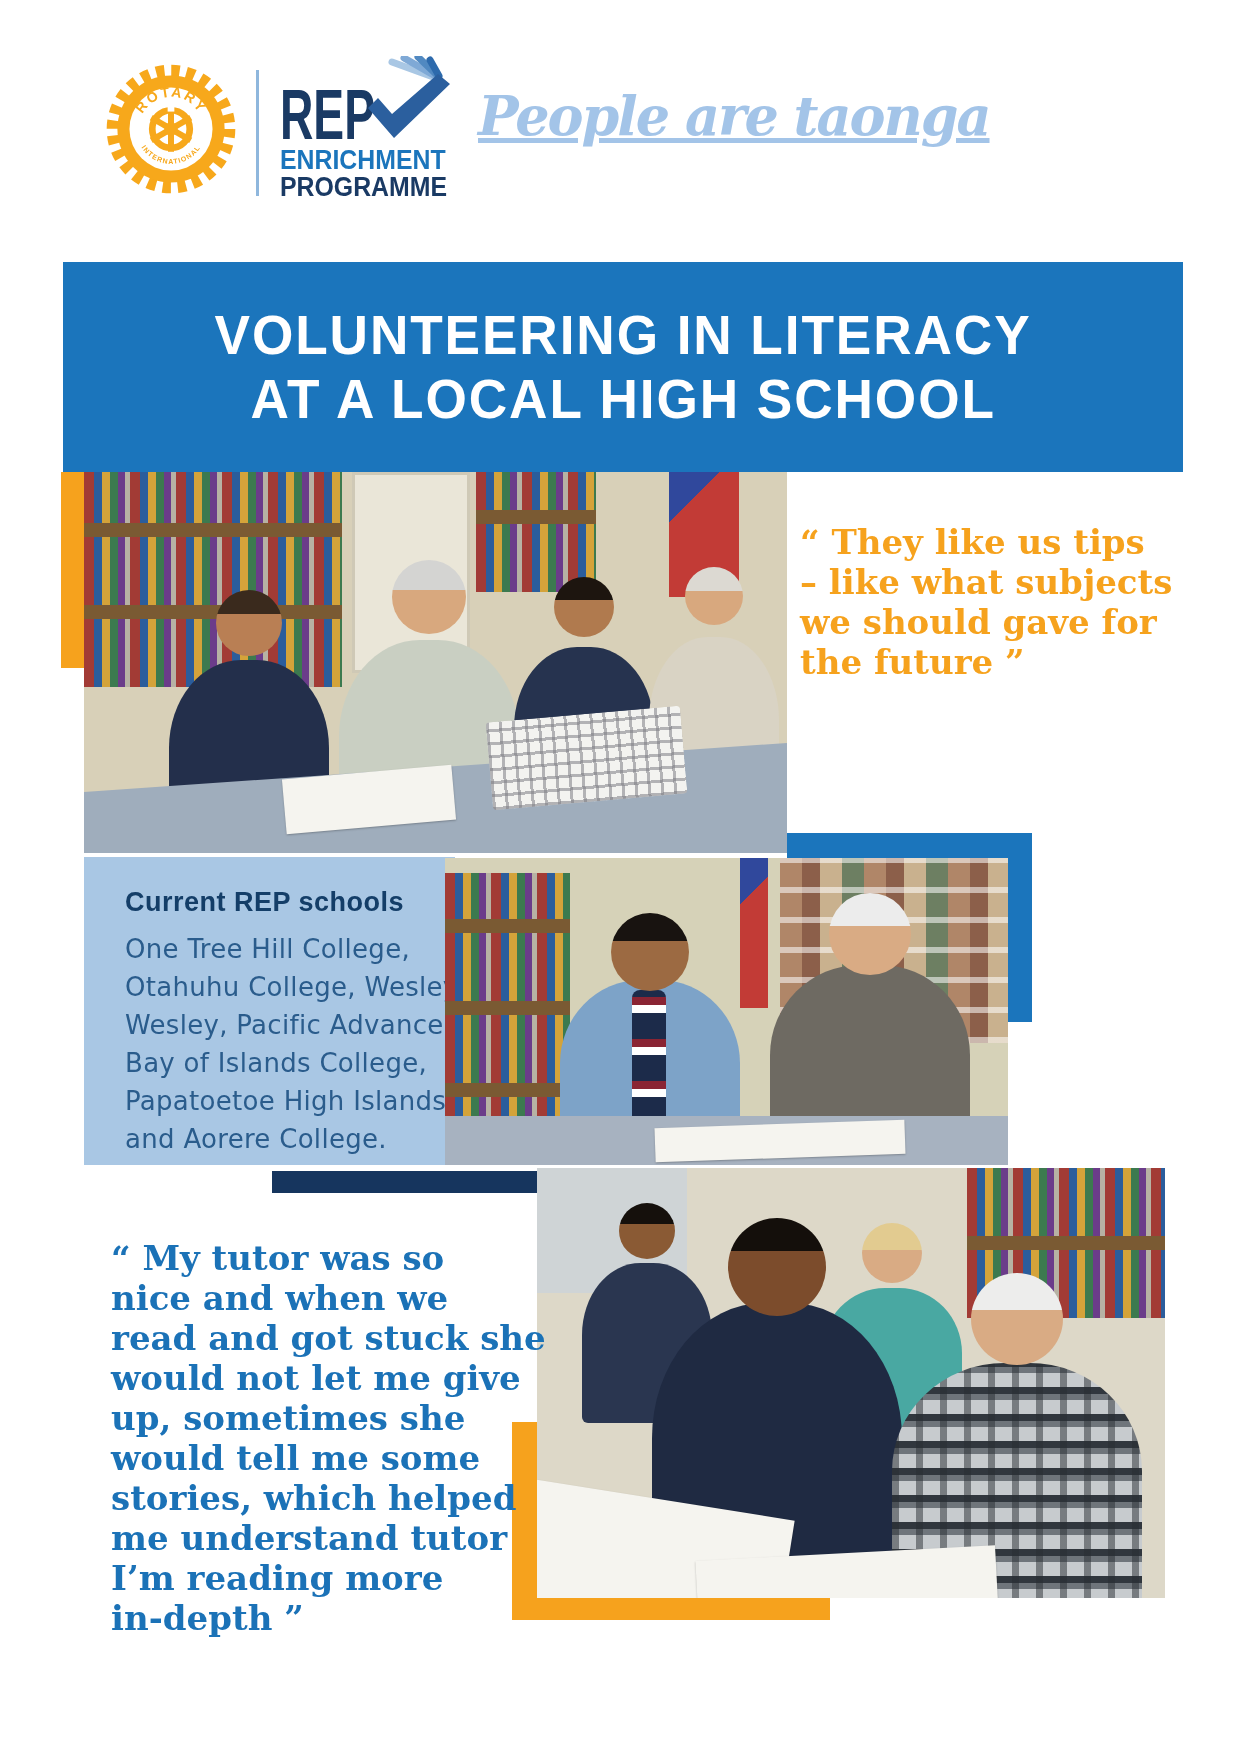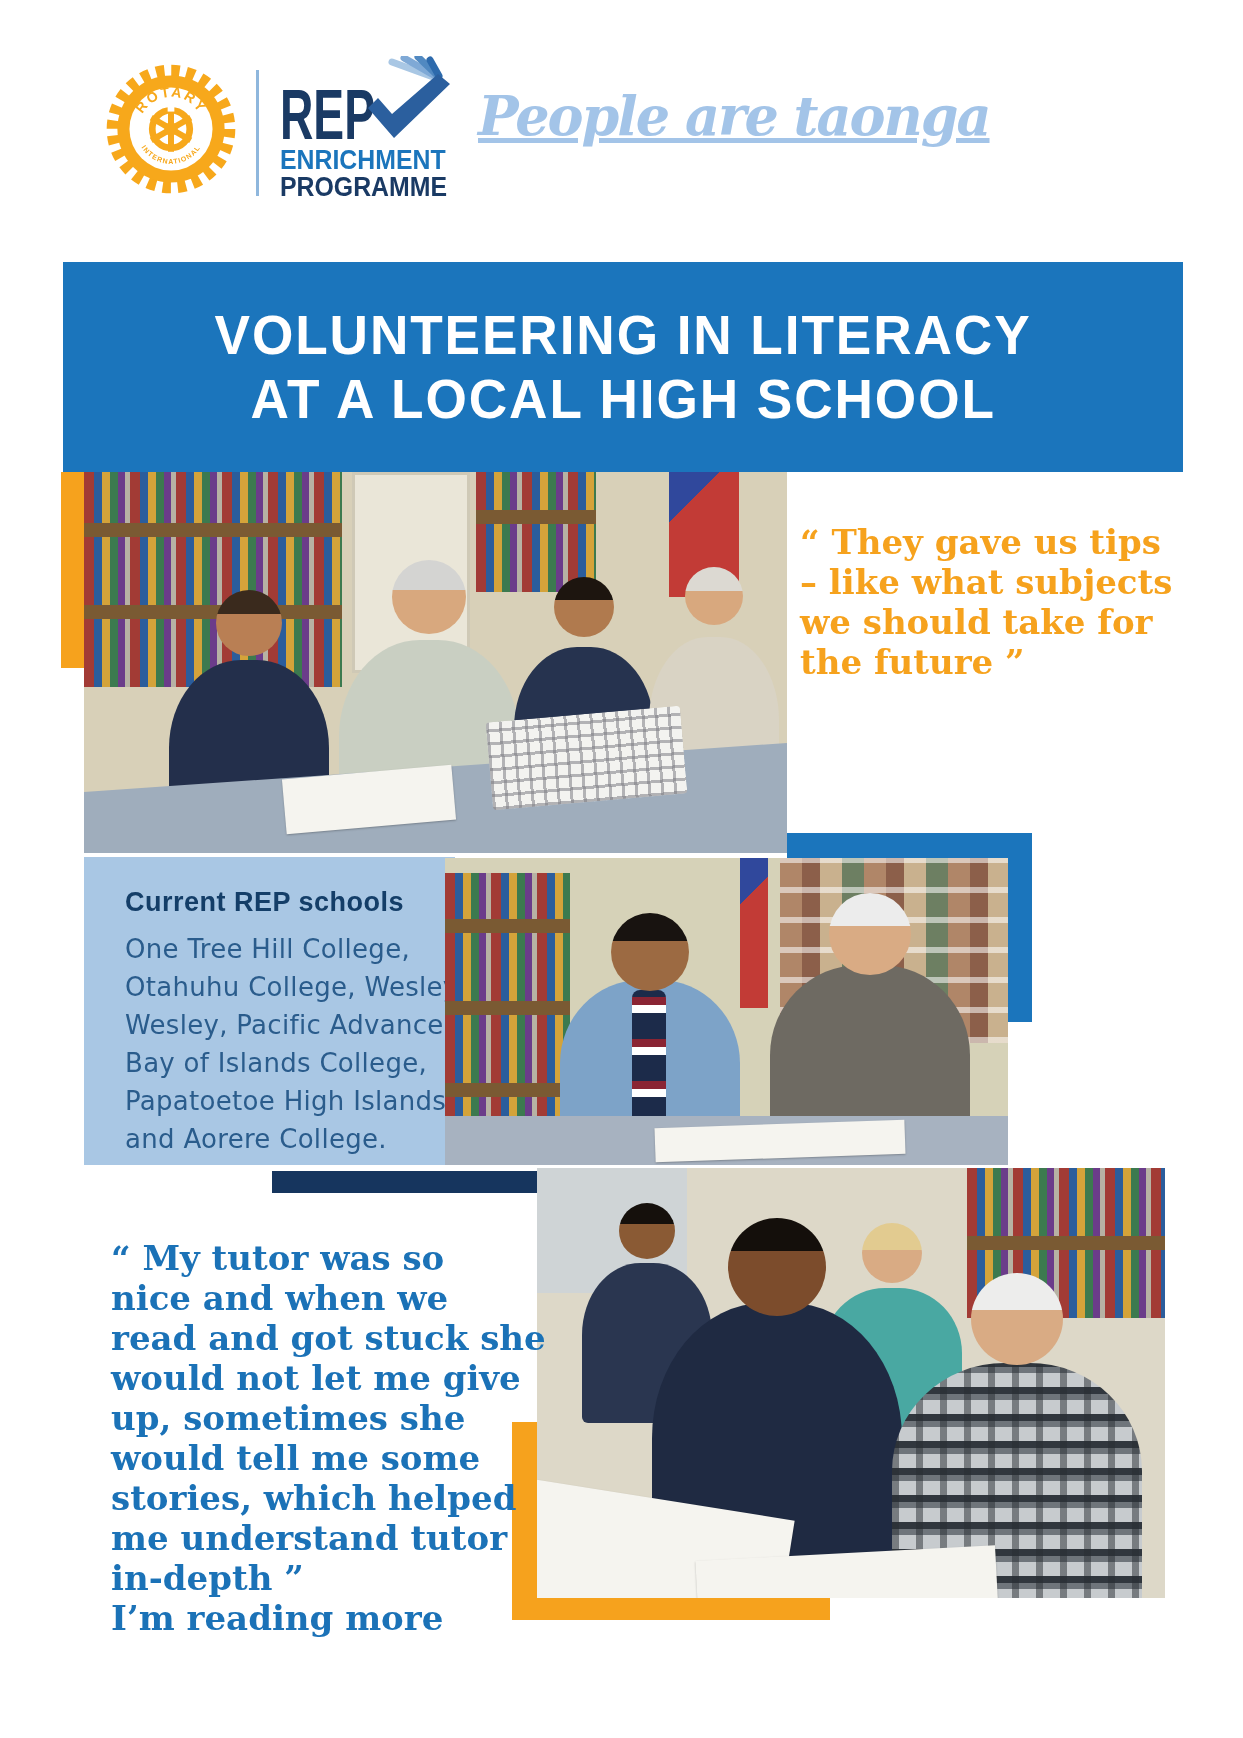--- a/index.html
+++ b/index.html
@@ -148,23 +148,23 @@
     <div class="figure" style="left:565px;top:95px;width:130px;height:255px;">
       <div class="fig-body" style="height:185px;background:#d9d3c4;"></div>
       <div class="fig-head" style="width:58px;height:58px;background:linear-gradient(#dcd9d2 0 42%,#d8a87e 42%);"></div>
     </div>
     <div class="ph desk" style="left:-20px;top:295px;width:760px;height:110px;transform:rotate(-4deg);"></div>
     <div class="ph paper" style="left:200px;top:300px;width:170px;height:55px;transform:rotate(-5deg);"></div>
     <div class="ph basket" style="left:405px;top:242px;width:195px;height:88px;transform:rotate(-5deg);"></div>
   </div>
 
   <div class="quote quote-right">
-      <div>“ They gave us tips</div>
+      <div>“ They like us tips</div>
       <div>– like what subjects</div>
-      <div>we should take for</div>
+      <div>we should gave for</div>
       <div>the future ”</div>
     </div>
 
   <div class="schools-box">
     <div class="schools-heading">Current REP schools</div>
     <div class="schools-lines">
         <div>One Tree Hill College,</div>
         <div>Otahuhu College, Wesley</div>
         <div>Wesley, Pacific Advance</div>
         <div>Bay of Islands College,</div>
@@ -192,22 +192,22 @@
 
   <div class="quote quote-left">
       <div>“ My tutor was so</div>
       <div>nice and when we</div>
       <div>read and got stuck she</div>
       <div>would not let me give</div>
       <div>up, sometimes she</div>
       <div>would tell me some</div>
       <div>stories, which helped</div>
       <div>me understand tutor</div>
+      <div>I’m reading more</div>
       <div>in-depth ”</div>
-      <div>I’m reading more</div>
     </div>
 
   <div class="photo photo3">
     <div class="ph doorpanel" style="left:0;top:0;width:150px;height:125px;border:0;background:#cfd4d6;"></div>
     <div class="ph books" style="left:430px;top:0;width:198px;height:150px;"></div>
     <div class="figure" style="left:45px;top:35px;width:130px;height:220px;">
       <div class="fig-body" style="height:160px;background:#2a3650;"></div>
       <div class="fig-head" style="width:56px;height:56px;background:linear-gradient(#15100c 0 38%,#8a5a34 38%);"></div>
     </div>
     <div class="figure" style="left:285px;top:55px;width:140px;height:210px;">

